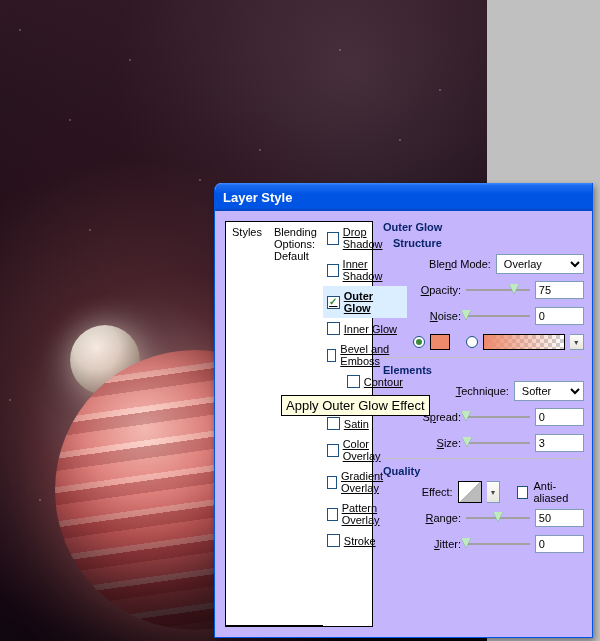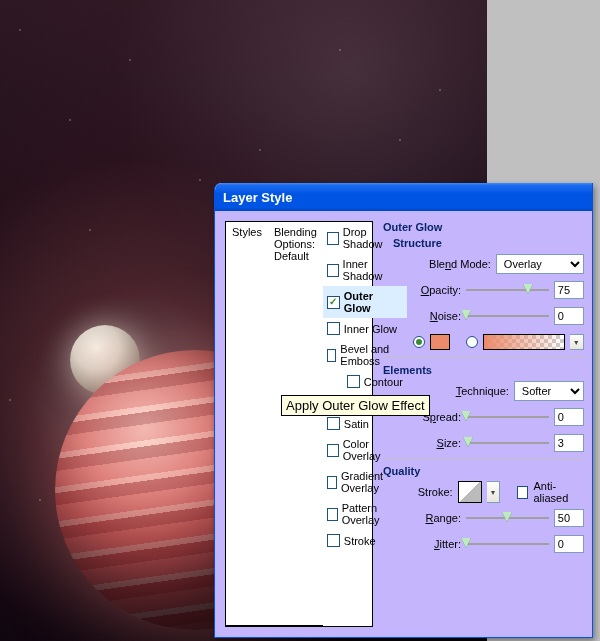--- a/index.html
+++ b/index.html
@@ -102,20 +102,21 @@
     border-bottom: 1px solid #000;
   }
   .styles-sub {
     padding: 4px 6px;
     border-bottom: 1px solid #000;
   }
   .style-item {
     display: flex; align-items: center; gap: 4px;
     padding: 4px 4px;
     cursor: default;
+    text-decoration: underline;
   }
   .style-item.sel { background: #dbeeff; font-weight: bold; }
   .style-item.indent { padding-left: 24px; }
   .cb {
     width: 13px; height: 13px;
     border: 1px solid #1c5180;
     background: #fff;
     display: inline-flex; align-items: center; justify-content: center;
     font-size: 10px; color: #2a8a2a; line-height: 1;
   }
@@ -144,21 +145,21 @@
   .row label { width: 68px; text-align: right; }
   .row .u { text-decoration: underline; }
   select.combo, .combo-box {
     font: inherit;
     height: 20px;
     border: 1px solid #7f9db9;
     background: #fff;
     padding: 1px 3px;
   }
   .num {
-    width: 30px; height: 18px;
+    width: 49px; height: 18px;
     border: 1px solid #7f9db9;
     background: #fff;
     text-align: left; padding: 1px 3px;
     font: inherit;
   }
   .slider {
     position: relative;
     flex: 1;
     height: 14px;
   }
@@ -355,21 +356,21 @@
         <div class="slider">
           <div class="track"></div>
             <div class="thumb" style="left: calc(2% - 5px);"></div>
         </div>
         <input class="num" value="3" style="">
       </div>
 
       <div class="group-title">Quality</div>
 
       <div class="row">
-        <label>Stroke:</label>
+        <label>Effect:</label>
         <span class="contour-sw"></span>
         <span class="contour-chevron">▾</span>
         <span style="width:8px"></span>
         <span class="cb"></span>
         <span>Anti-aliased</span>
       </div>
 
       <div class="row">
         <label><span class="u">R</span>ange:</label>
         <div class="slider">

